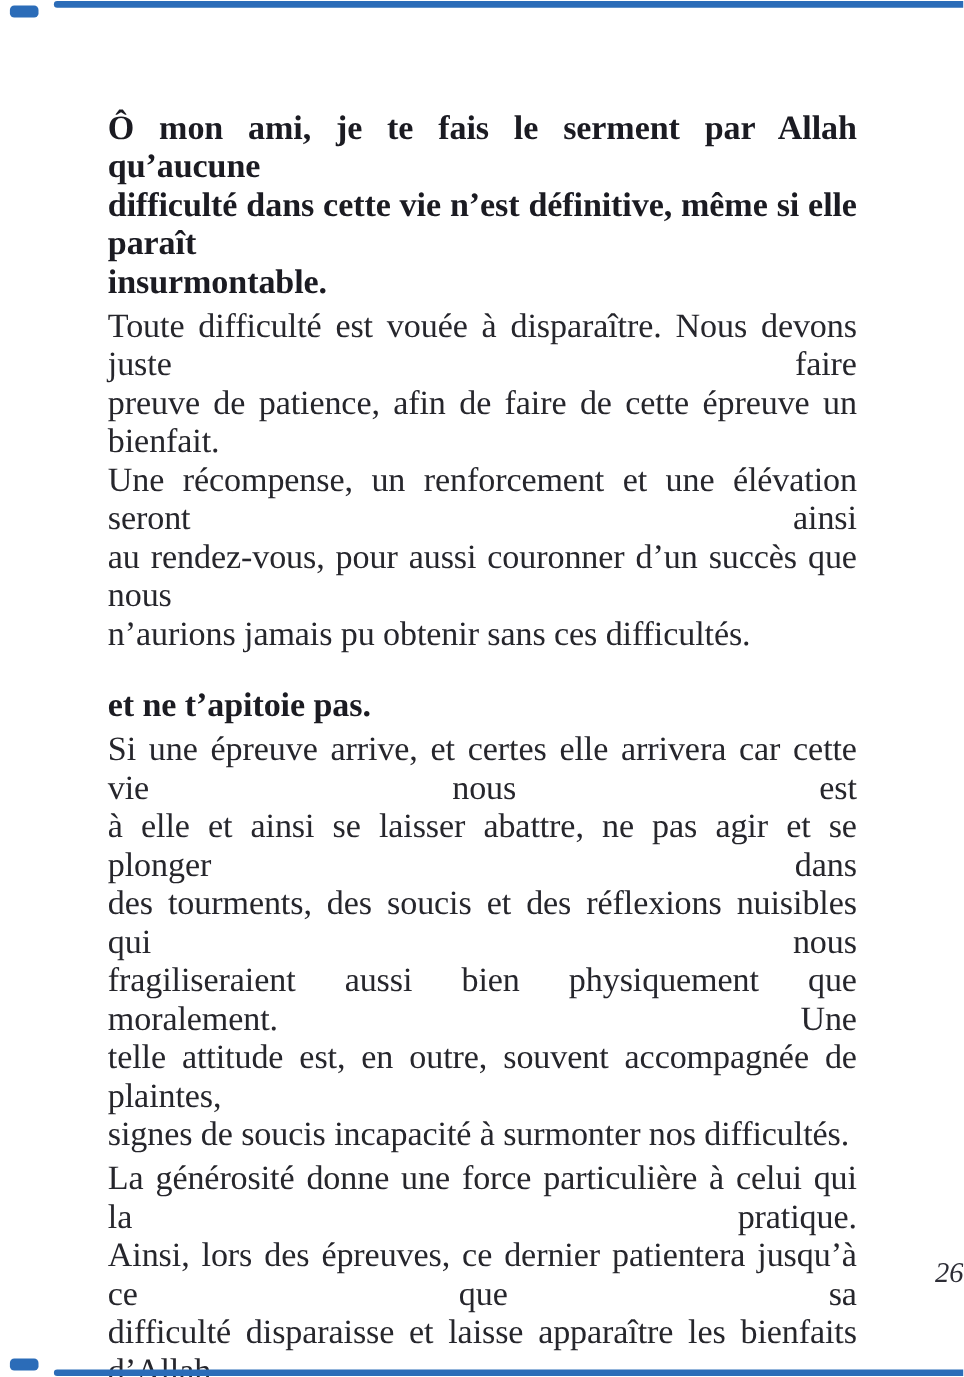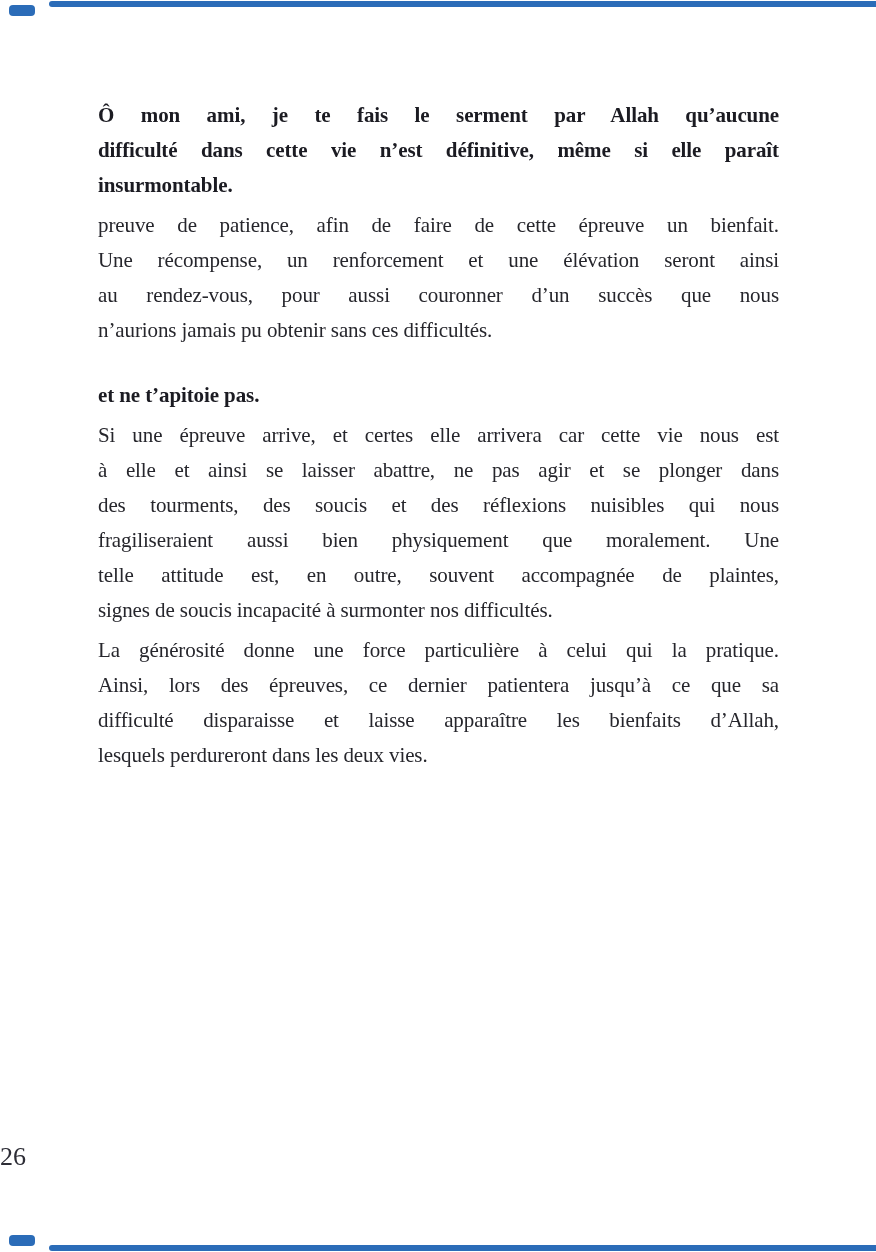--- a/index.html
+++ b/index.html
@@ -40,21 +40,21 @@
   .frame-pill.top { top: 5px; }
   .frame-pill.bottom { bottom: 6px; }
 
   .content {
     position: absolute;
     left: 98px;
     top: 98px;
     width: 681px;
   }
   .block {
-    font-size: 21px;
+    font-size: 31px;
     line-height: 35px;
     letter-spacing: -0.1px;
     color: var(--body-color);
   }
   .block.heading {
     font-weight: bold;
     color: var(--heading-color);
   }
   
   .block.heading:not(:first-child) { margin-top: 30px; }
@@ -65,42 +65,44 @@
     text-align: justify;
     text-align-last: justify;
   }
   .tline:last-child { text-align-last: left; }
 
   .page-number {
     position: absolute;
     left: 0;
     right: 0;
     top: 1142px;
-    text-align: left;
+    text-align: right;
     font-size: 26px;
     color: #2d2d36;
+    font-style: italic;
   }
 </style>
 </head>
 <body>
 
 <div class="page">
 
   <div class="frame-pill top"></div>
   <div class="frame-bar top"></div>
 
   <div class="content">
 
     <section class="block heading">
       <div class="tline">Ô mon ami, je te fais le serment par Allah qu’aucune</div>
       <div class="tline">difficulté dans cette vie n’est définitive, même si elle paraît</div>
       <div class="tline">insurmontable.</div>
     </section>
 
     <section class="block paragraph">
+      <div class="tline">Toute difficulté est vouée à disparaître. Nous devons juste faire</div>
       <div class="tline">preuve de patience, afin de faire de cette épreuve un bienfait.</div>
       <div class="tline">Une récompense, un renforcement et une élévation seront ainsi</div>
       <div class="tline">au rendez-vous, pour aussi couronner d’un succès que nous</div>
       <div class="tline">n’aurions jamais pu obtenir sans ces difficultés.</div>
     </section>
 
     <section class="block heading">
       <div class="tline">et ne t’apitoie pas.</div>
     </section>
 

